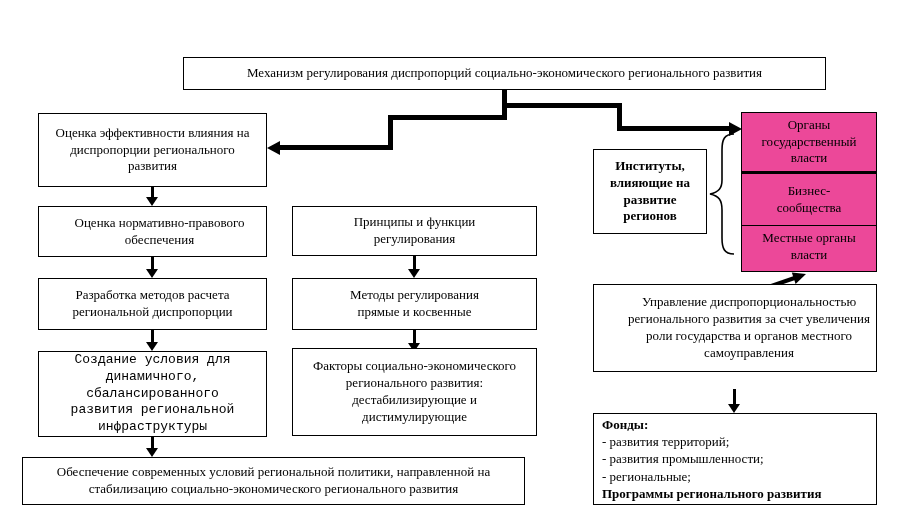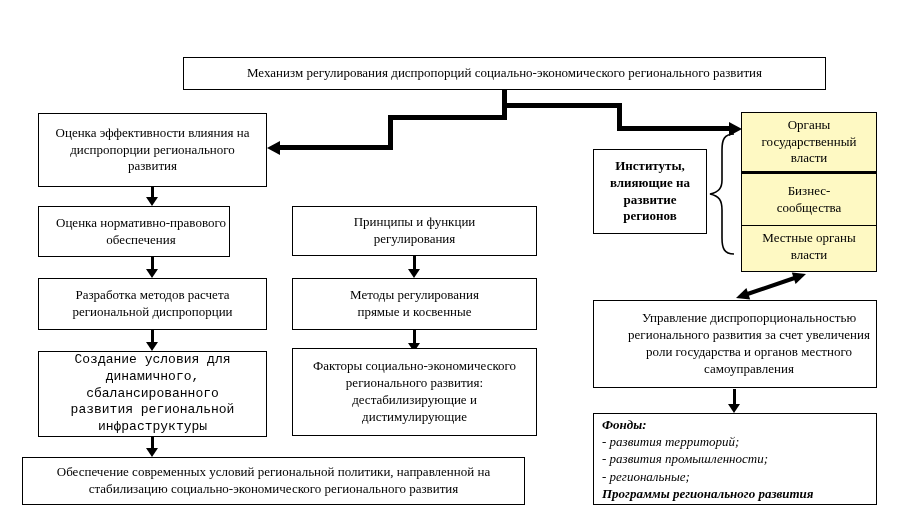--- a/index.html
+++ b/index.html
@@ -13,23 +13,23 @@
     font-size:13px;line-height:1.3;padding:2px;
   }
   .box .txt{display:block;}
   .bold{font-weight:bold;}
   .seg{position:absolute;background:#000;}
   .head-left{position:absolute;width:0;height:0;border-top:7px solid transparent;border-bottom:7px solid transparent;border-right:13px solid #000;}
   .head-right{position:absolute;width:0;height:0;border-top:7px solid transparent;border-bottom:7px solid transparent;border-left:13px solid #000;}
   .varrow{position:absolute;width:12px;}
   .varrow .shaft{position:absolute;left:4.5px;top:0;width:3px;background:#000;}
   .varrow .head{position:absolute;bottom:0;left:0;width:0;height:0;border-left:6px solid transparent;border-right:6px solid transparent;border-top:9px solid #000;}
-  .stack{position:absolute;box-sizing:border-box;border:1px solid #000;background:#fef9c3;display:flex;flex-direction:column;}
+  .stack{position:absolute;box-sizing:border-box;border:1px solid #000;background:#ec4899;display:flex;flex-direction:column;}
   .stack .cell{box-sizing:border-box;display:flex;align-items:center;justify-content:center;text-align:center;font-size:13px;line-height:1.3;padding:2px;}
-  .funds{align-items:flex-start;justify-content:center;flex-direction:column;text-align:left;padding-left:8px;font-style:italic;}
+  .funds{align-items:flex-start;justify-content:center;flex-direction:column;text-align:left;padding-left:8px;}
   .funds div{line-height:1.32;}
   svg{position:absolute;overflow:visible;}
 </style>
 </head>
 <body>
 
 <div id="canvas">
 
   <div class="box" style="left:183px;top:57px;width:643px;height:33px;">
     <span class="txt">Механизм регулирования диспропорций социально-экономического регионального развития</span>
@@ -47,21 +47,21 @@
 
   <div class="box" style="left:38px;top:113px;width:229px;height:74px;">
     <span class="txt" style="max-width:205px;">Оценка эффективности влияния на диспропорции регионального развития</span>
   </div>
 
   <div class="varrow" style="left:146px;top:187px;height:19px;">
     <span class="shaft" style="height:10px;"></span>
       <span class="head"></span>
   </div>
 
-  <div class="box" style="left:38px;top:206px;width:192px;height:51px;padding-left:16px;">
+  <div class="box" style="left:38px;top:206px;width:229px;height:51px;padding-left:16px;">
     <span class="txt" style="max-width:200px;">Оценка нормативно-правового обеспечения</span>
   </div>
 
   <div class="varrow" style="left:146px;top:257px;height:21px;">
     <span class="shaft" style="height:12px;"></span>
       <span class="head"></span>
   </div>
 
   <div class="box" style="left:38px;top:278px;width:229px;height:52px;">
     <span class="txt" style="max-width:190px;">Разработка методов расчета региональной диспропорции</span>
@@ -126,21 +126,21 @@
       <span class="txt" style="max-width:130px;">Местные органы власти</span>
     </div>
   </div>
 
   <svg style="left:722px;top:264px;" width="100" height="44" viewBox="0 0 100 44">
     <line x1="24" y1="30.5" x2="74" y2="13.5" stroke="#000" stroke-width="4"></line>
     <polygon points="84,10 73.6,19.9 69.8,8.5" fill="#000"></polygon>
     <polygon points="14,34 28.2,35.5 24.4,24.1" fill="#000"></polygon>
   </svg>
 
-  <div class="box" style="left:593px;top:300px;width:284px;height:88px;padding-left:30px;">
+  <div class="box" style="left:593px;top:284px;width:284px;height:88px;padding-left:30px;">
     <span class="txt" style="max-width:252px;">Управление диспропорциональностью регионального развития за счет увеличения роли государства и органов местного самоуправления</span>
   </div>
 
   <div class="varrow" style="left:728px;top:389px;height:24px;">
     <span class="shaft" style="height:15px;"></span>
       <span class="head"></span>
   </div>
 
   <div class="box funds" style="left:593px;top:413px;width:284px;height:92px;">
     <div class="bold">Фонды:</div>

